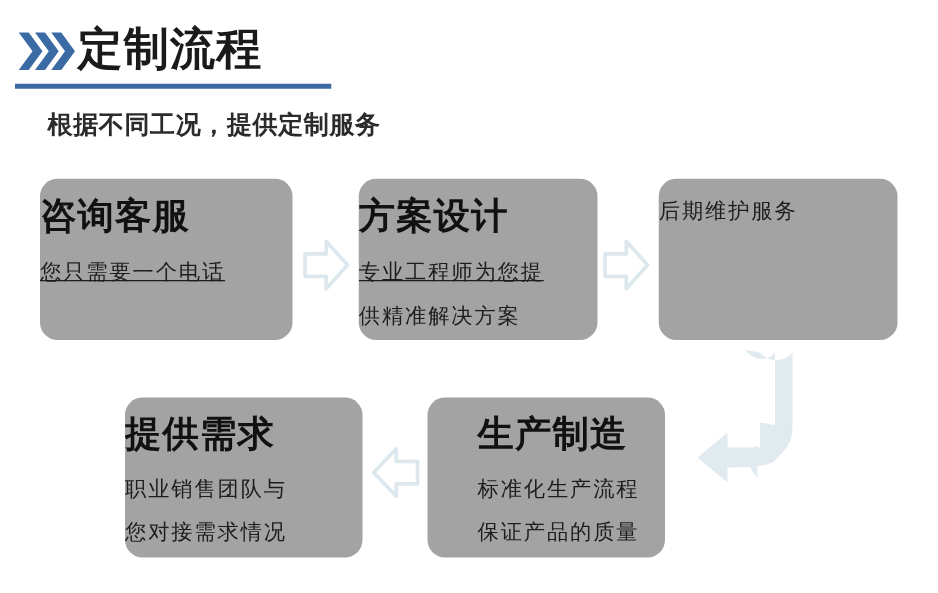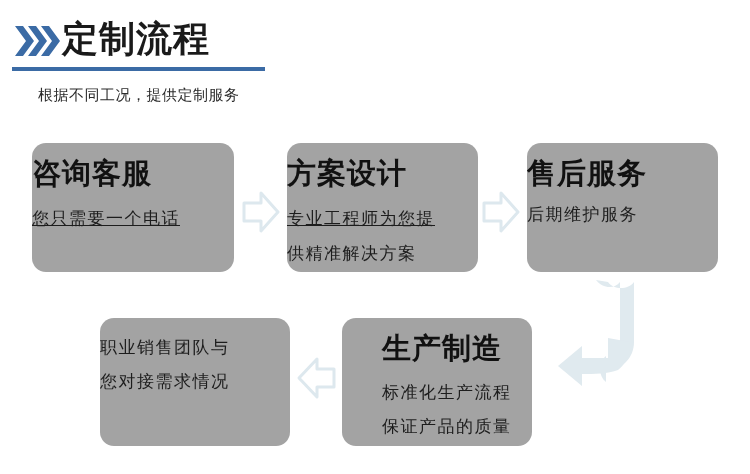--- a/index.html
+++ b/index.html
@@ -50,24 +50,25 @@
     left: 12px;
     top: 67px;
     width: 253px;
     height: 4px;
     background: #3b6ba5;
   }
   .subtitle {
     position: absolute;
     left: 38px;
     top: 86px;
-    font-size: 15px;
+    font-size: 20px;
     color: #2b2b2b;
     letter-spacing: 0.5px;
     white-space: nowrap;
+    font-weight: bold;
   }
 
   
   .card {
     position: absolute;
     background: #a3a3a3;
     border-radius: 14px;
     box-sizing: border-box;
     text-align: left;
     overflow: hidden;
@@ -143,25 +144,25 @@
     <div class="card-line l1">您只需要一个电话</div>
   </div>
 
   <div class="card card-r1" id="card-design">
     <div class="card-title">方案设计</div>
     <div class="card-line l1">专业工程师为您提</div>
     <div class="card-line l2">供精准解决方案</div>
   </div>
 
   <div class="card card-r1" id="card-aftersales">
-    <div class="card-title">售后服务</div>
     <div class="card-line l2">后期维护服务</div>
   </div>
 
   <div class="card card-r2" id="card-demand">
+    <div class="card-title">提供需求</div>
     <div class="card-line l1">职业销售团队与</div>
     <div class="card-line l2">您对接需求情况</div>
   </div>
 
   <div class="card card-r2" id="card-production">
     <div class="card-title">生产制造</div>
     <div class="card-line l1">标准化生产流程</div>
     <div class="card-line l2">保证产品的质量</div>
   </div>
 

